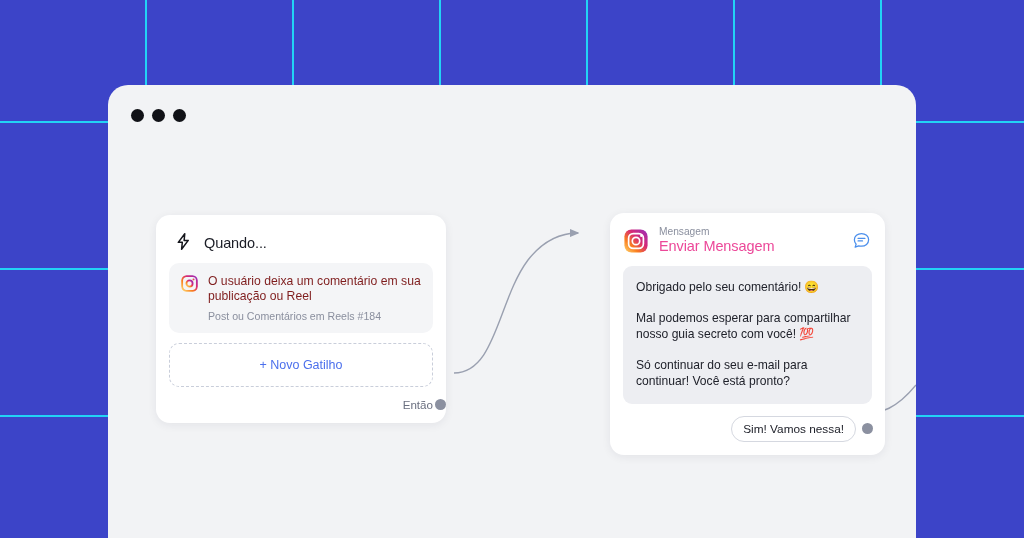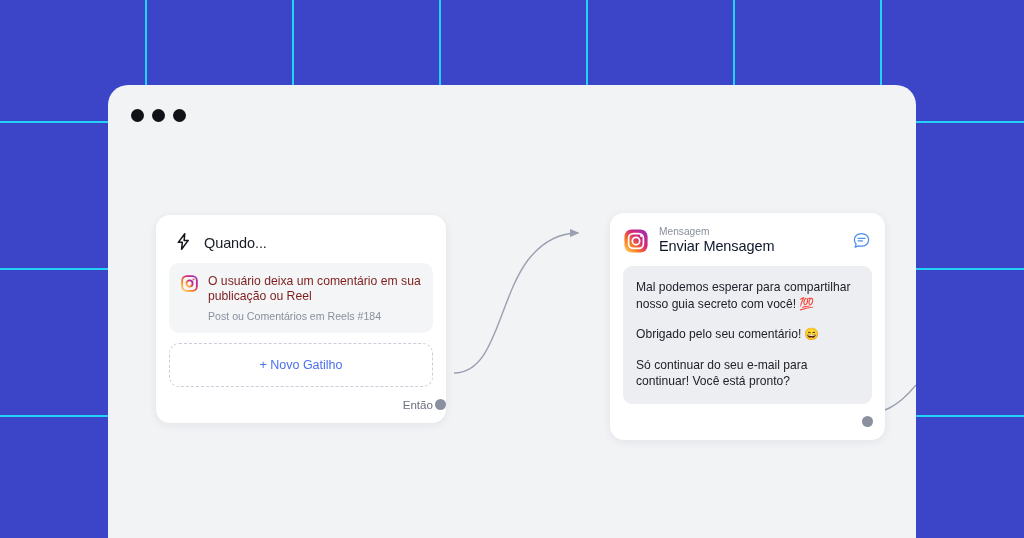--- a/index.html
+++ b/index.html
@@ -183,21 +183,21 @@
   }
   .ig-badge.large { width: 24px; height: 24px; border-radius: 7px; flex: 0 0 auto; }
   .action-header-text { flex: 1 1 auto; min-width: 0; }
   .action-platform {
     font-size: 10.2px;
     color: #8A8F9E;
     line-height: 12px;
   }
   .action-title {
     font-size: 14.5px;
-    color: #0f172a;
+    color: #ec4899;
     line-height: 17px;
     letter-spacing: -0.1px;
   }
   .chat-icon { width: 19px; height: 19px; flex: 0 0 auto; }
   .message-bubble {
     margin: 0 13px 0 13px;
     background: #EDEEF2;
     border-radius: 9px;
     padding: 13px 13px 14px 13px;
   }
@@ -325,24 +325,25 @@
           <div class="action-title">Enviar Mensagem</div>
         </div>
 
         <svg class="chat-icon" viewBox="0 0 24 24">
           <path d="M3 11.2 C3 6.6 7 3.2 12 3.2 C17 3.2 21 6.6 21 11.2 C21 15.8 17 19.2 12 19.2 C10.7 19.2 9.5 19 8.4 18.7 L4 20.4 L5.2 16.8 C3.8 15.3 3 13.4 3 11.2 Z" fill="none" stroke="#4B8FEC" stroke-width="1.6" stroke-linejoin="round"></path>
           <path d="M7.7 9.4 h8.6 M7.7 12.6 h5.6" stroke="#4B8FEC" stroke-width="1.6" stroke-linecap="round"></path>
         </svg>
       </div>
 
       <div class="message-bubble">
+        <p>Obrigado pelo seu comentário! 😄</p>
         <p>Mal podemos esperar para compartilhar nosso guia secreto com você! 💯</p>
-        <p>Obrigado pelo seu comentário! 😄</p>
         <p>Só continuar do seu e-mail para continuar! Você está pronto?</p>
       </div>
 
       <div class="reply-row">
+        <span class="reply-chip">Sim! Vamos nessa!</span>
         <span class="port-dot"></span>
       </div>
     </div>
 
   </div>
 </div>
 
 </body></html>

